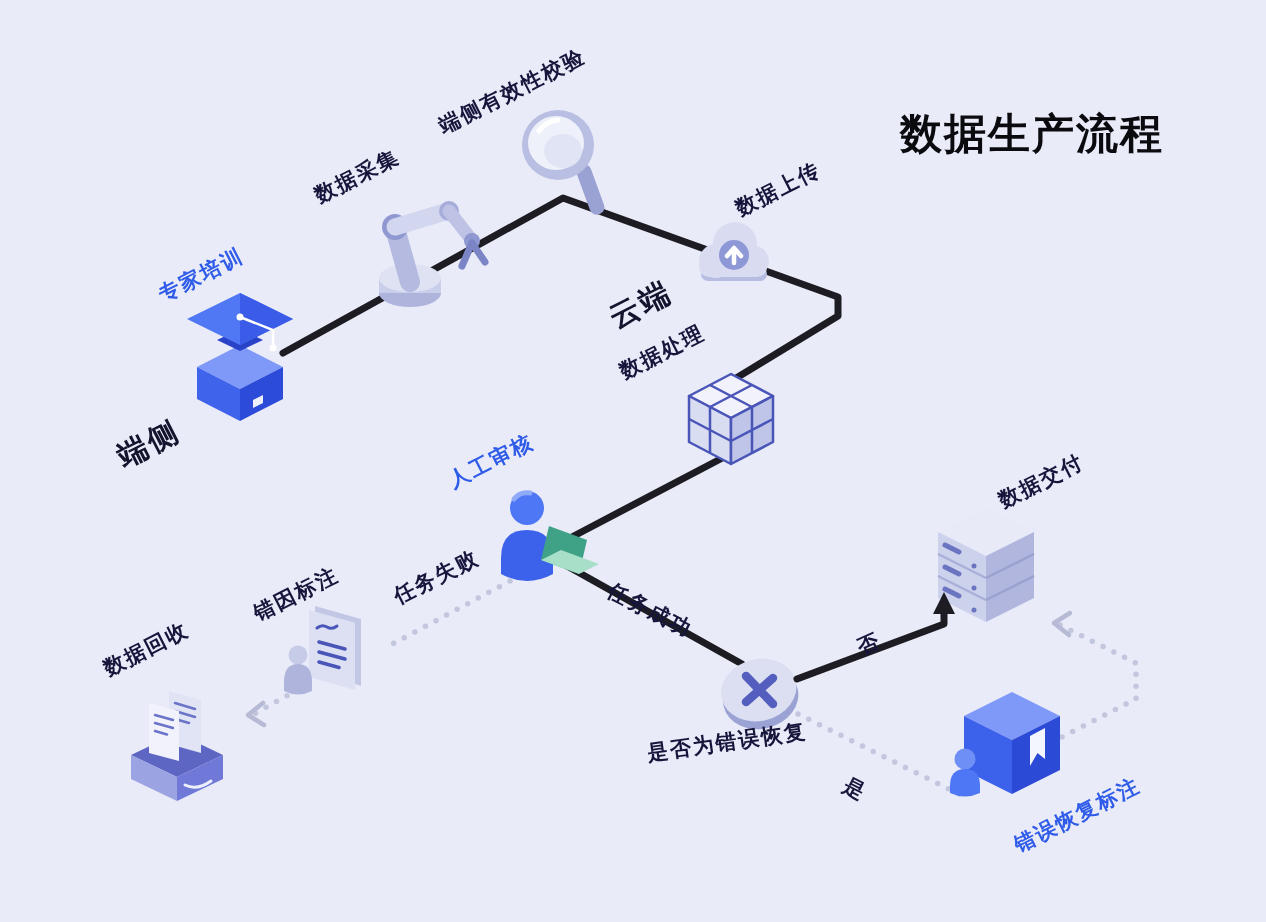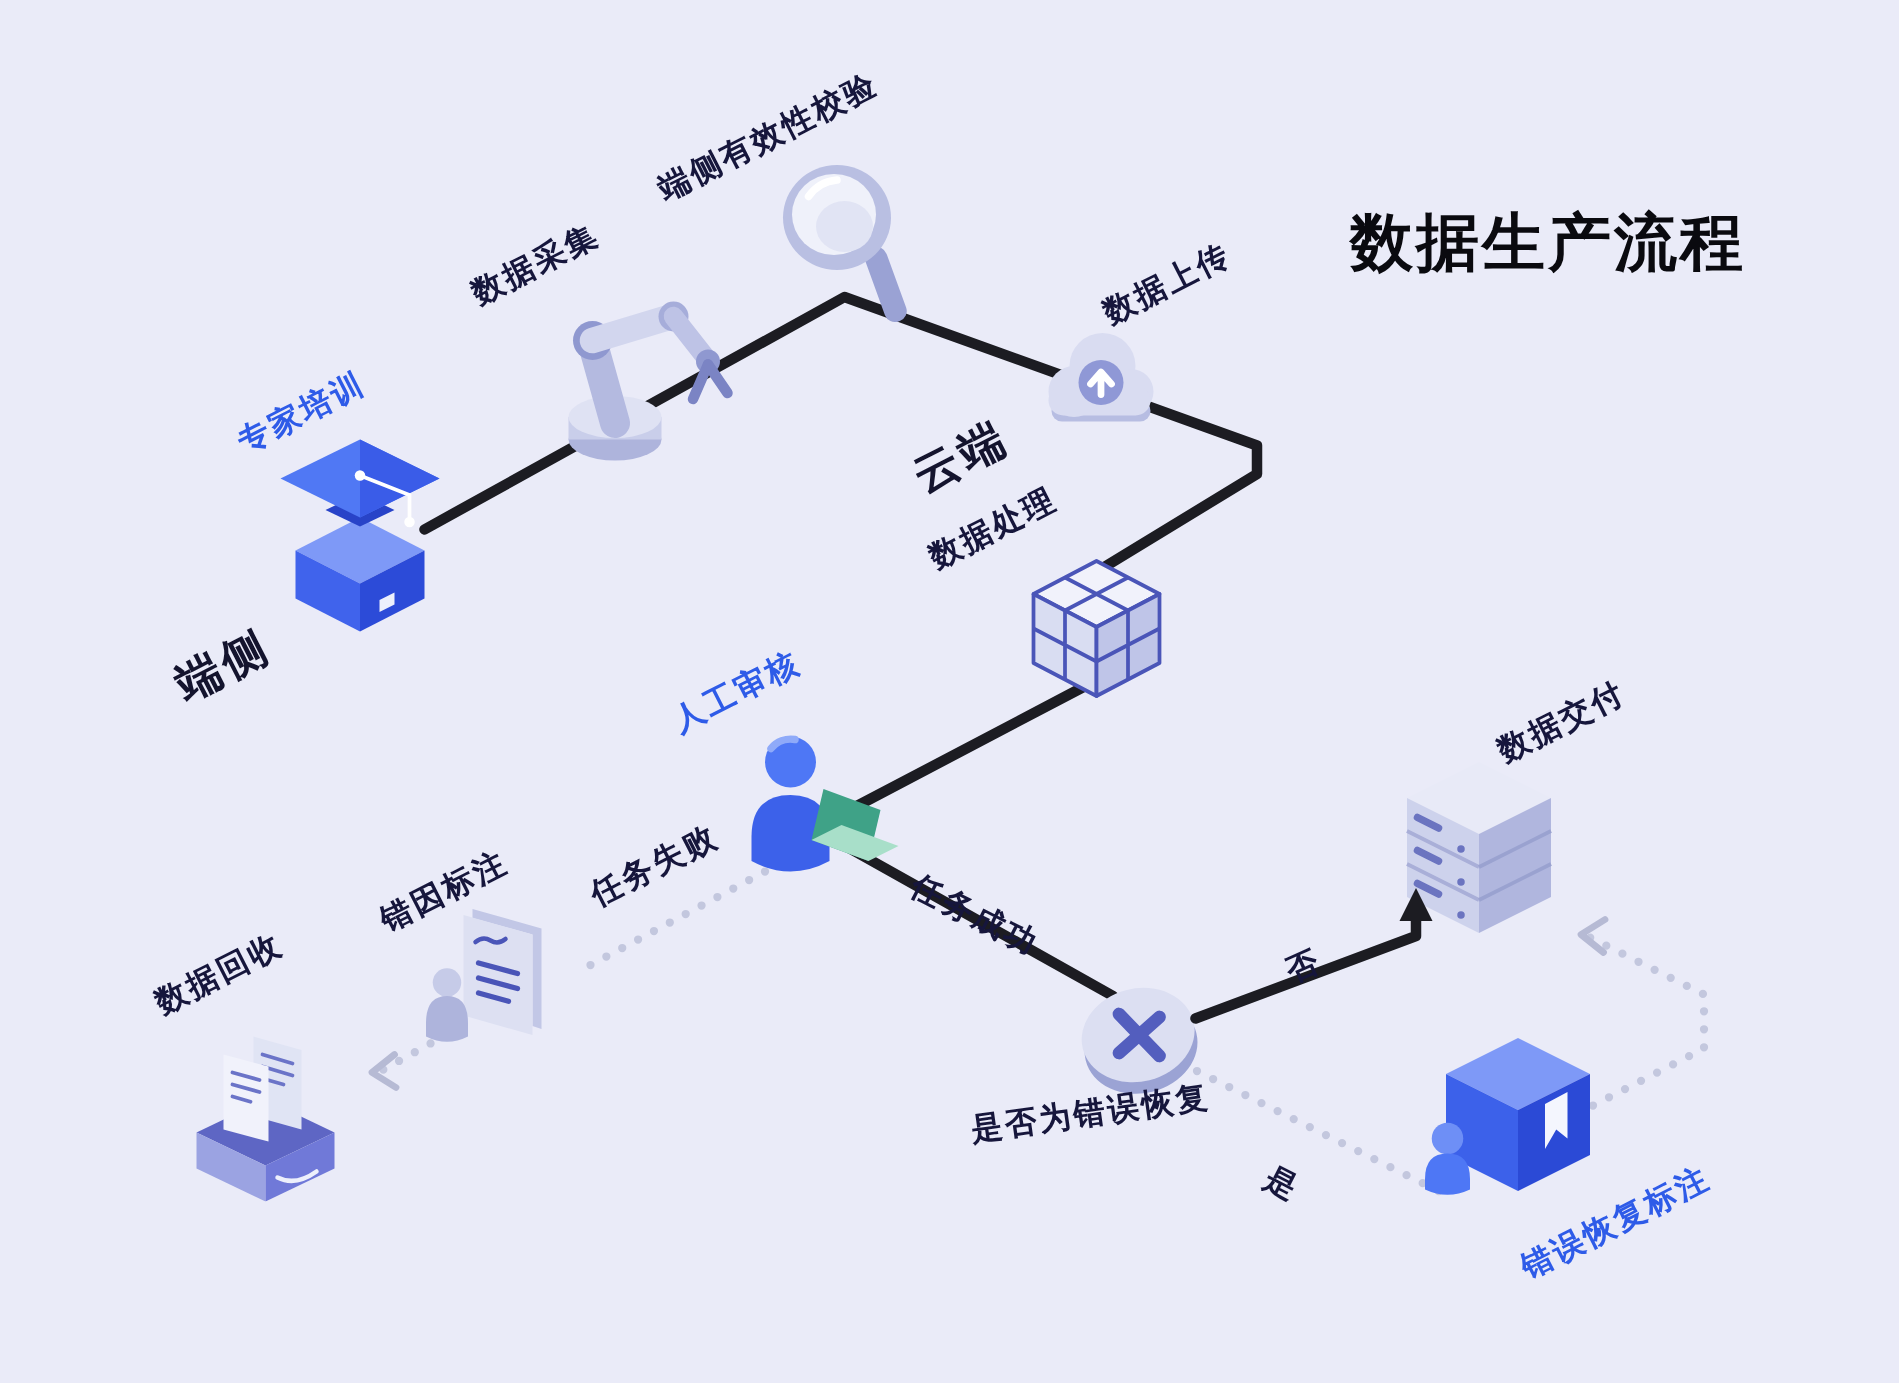--- a/index.html
+++ b/index.html
@@ -13,21 +13,21 @@
   .icon  { position:absolute; }
   .lbl {
     position:absolute; font-weight:700; font-size:21px; letter-spacing:2px;
     color:#16163C; white-space:nowrap;
     transform:translate(-50%,-50%) rotate(var(--r,0deg));
   }
   .lbl.blue { color:#2E5BE8; }
   .lbl.big  { font-size:30px; letter-spacing:3px; color:#14142E; }
   .title {
     position:absolute; font-weight:900; font-size:42px; letter-spacing:2px;
-    color:#0A0A0F; white-space:nowrap;margin-top:28px;
+    color:#0A0A0F; white-space:nowrap;
   }
 </style>
 </head>
 <body>
 
 <div class="canvas">
 
   <svg class="layer" width="1266" height="922" viewBox="0 0 1266 922">
     <g stroke="#1C1C22" stroke-width="7" fill="none" stroke-linecap="round" stroke-linejoin="round">
       <path d="M283 353 L563 198 L838 297 L838 316 L733 380"></path>

